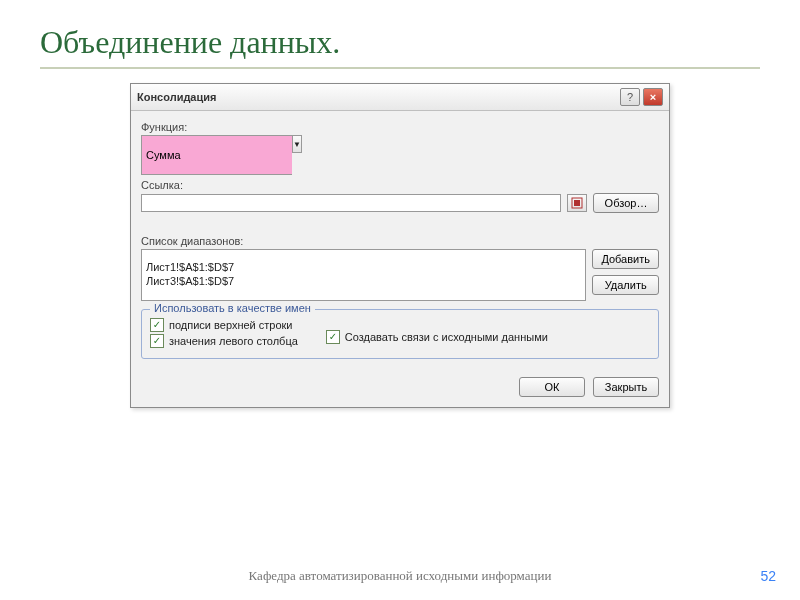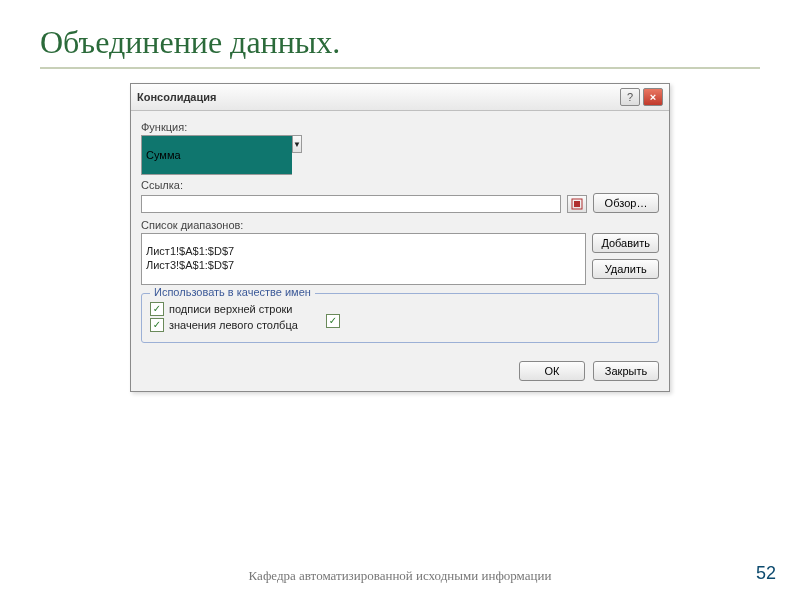--- a/index.html
+++ b/index.html
@@ -100,38 +100,38 @@
     display: flex;
     align-items: stretch;
     width: 140px;
   }
   .combo input {
     flex: 1;
     border: 1px solid #999;
     border-right: none;
     padding: 19px 4px;
     font: inherit;
-    background: #0f766e;
+    background: #f9a8d4;
     height: 34px;
     box-sizing: border-box;
   }
   .combo .drop {
     width: 16px;
     height: 18px;
     border: 1px solid #999;
     background: linear-gradient(#fafafa,#e2e2e2);
     display: flex; align-items: center; justify-content: center;
     font-size: 8px;
     box-sizing: border-box;
   }
   .ref-row {
     display: flex;
-    align-items: flex-end;
+    align-items: center;
     gap: 6px;
-    margin-bottom: 6px;
+    margin-bottom: 22px;
   }
   .ref-input {
     flex: 1;
     border: 1px solid #999;
     height: 18px;
     background: #fff;
     box-sizing: border-box;
     padding: 1px 4px;
     font: inherit;
   }
@@ -223,22 +223,22 @@
     text-align: center;
     font-family: Georgia, "Times New Roman", serif;
     font-size: 13px;
     color: #777;
   }
   .page-num {
     position: absolute;
     bottom: 16px;
     right: 24px;
     font-family: Arial, sans-serif;
-    font-size: 18px;
-    color: #0c4a6e;
+    font-size: 14px;
+    color: #3b82f6;
   }
 </style>
 </head>
 <body>
 
 <div class="slide">
   <h1 class="title">Объединение данных.</h1>
 
 
   <div class="dialog-wrap">
@@ -291,20 +291,21 @@
                 <span>подписи верхней строки</span>
               </div>
               <div class="chk-row">
                 <span class="chk">✓</span>
                 <span>значения левого столбца</span>
               </div>
             </div>
             <div>
               <div class="chk-row" style="margin-top:14px;">
                 <span class="chk">✓</span>
+                <span>Создавать связи с исходными данными</span>
               </div>
             </div>
           </div>
         </div>
       </div>
 
       <div class="dlg-footer">
         <button class="side-btn" type="button">ОК</button>
         <button class="side-btn" type="button">Закрыть</button>
       </div>

